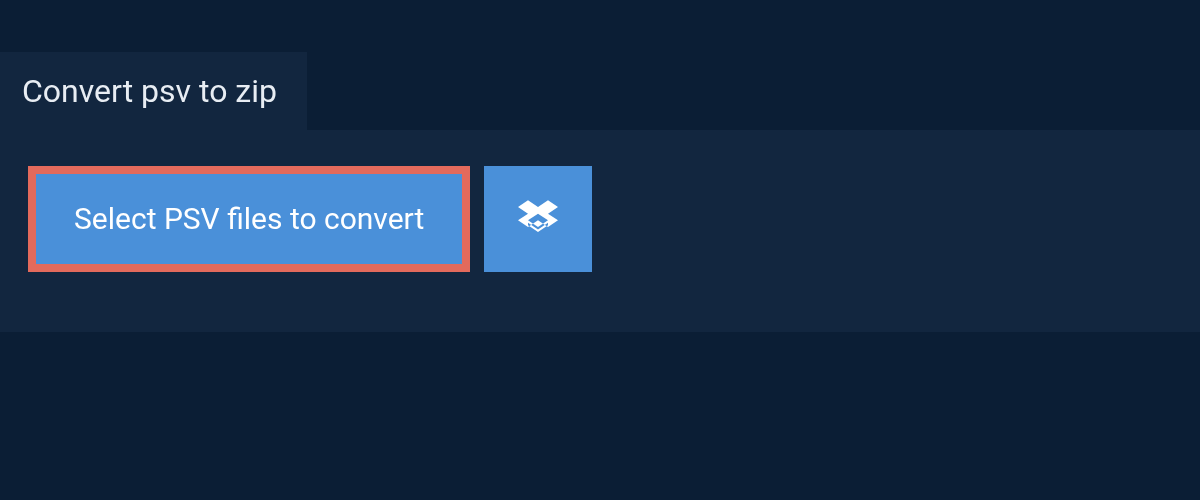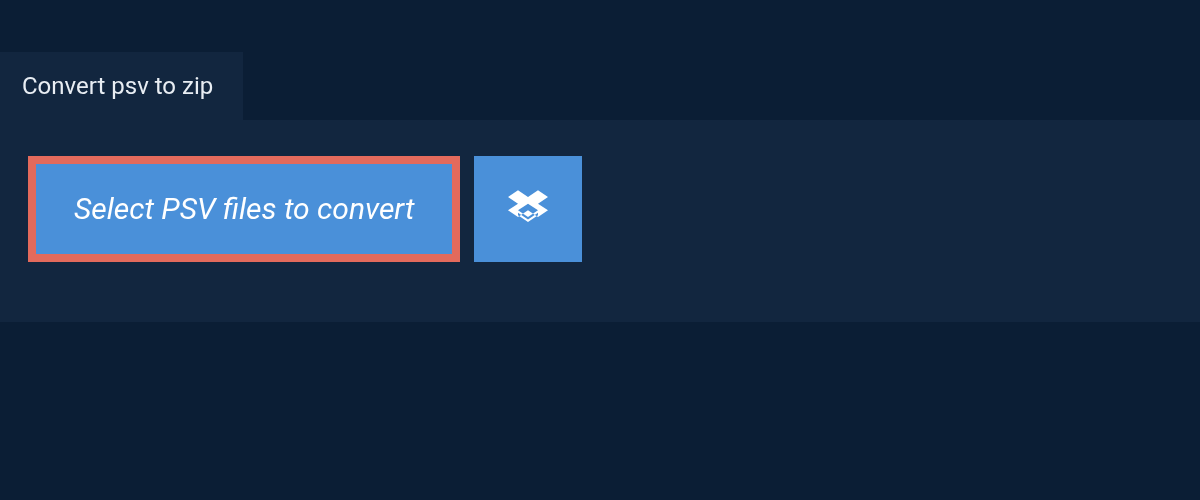--- a/index.html
+++ b/index.html
@@ -14,30 +14,29 @@
       font-family: -apple-system, BlinkMacSystemFont, "Segoe UI", Roboto, Helvetica, Arial, sans-serif;
       overflow: hidden;
     }
     .outer-wrap {
       padding-top: 52px;
     }
     .tab-header {
       display: inline-block;
       background: #12263f;
       color: #e8edf3;
-      font-size: 24px;
+      font-size: 32px;
       font-weight: 400;
       padding: 20px 30px 20px 22px;
       margin-left: 0;
     }
     .panel {
       background: #12263f;
       padding: 36px 28px 60px 28px;
       width: 100%;
-      font-style: italic;
     }
     .button-row {
       display: flex;
       gap: 14px;
       align-items: stretch;
     }
     .select-button {
       background: #4a90d9;
       color: #ffffff;
       font-size: 30px;

